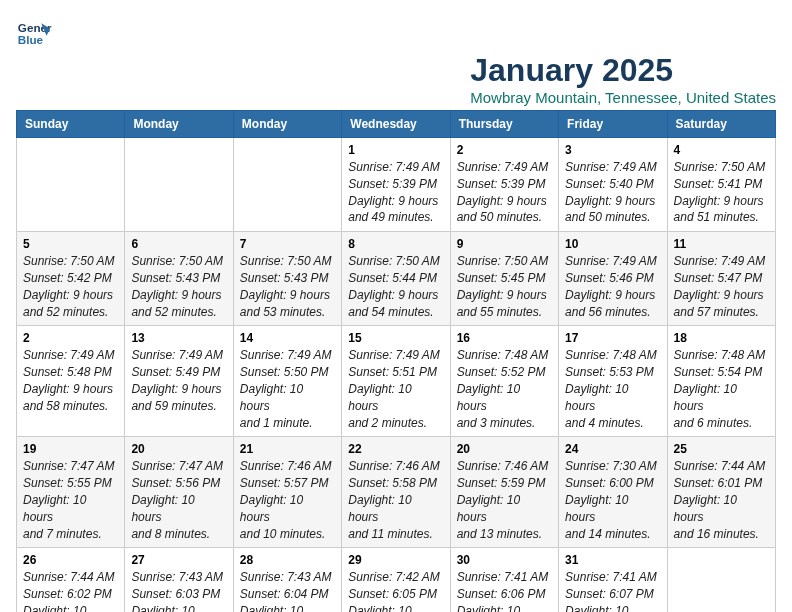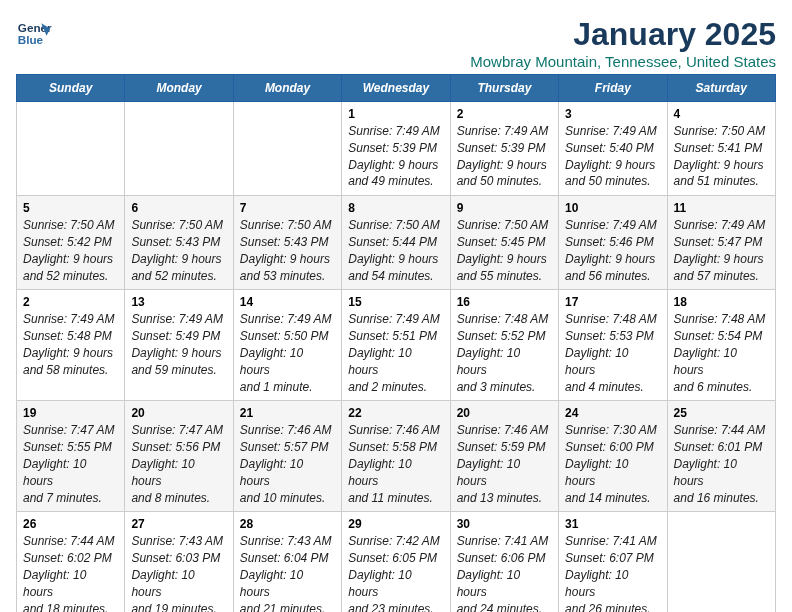--- a/index.html
+++ b/index.html
@@ -19,46 +19,45 @@
     .logo {
       display: flex;
       align-items: center;
       gap: 4px;
     }
     .logo-icon {
       width: 36px;
       height: 36px;
     }
     .title-area {
-      text-align: right;
+      margin-top: 36px;
     }
     .month-title {
       font-size: 32px;
       font-weight: bold;
       color: #1a3a5c;
     }
     .location-title {
       font-size: 15px;
       color: #0f766e;
     }
     .calendar {
       width: 100%;
       border-collapse: collapse;
       border: 1px solid #ccc;
       font-size: 11px;
     }
     .calendar th {
       background-color: #2e6da4;
       color: #fff;
-      text-align: center;
+      text-align: left;
       padding: 6px 8px;
       font-size: 12px;
       font-weight: bold;
       border: 1px solid #2060a0;
-      font-style: italic;
     }
     .calendar td {
       vertical-align: top;
       padding: 5px 6px;
       border: 1px solid #ccc;
       width: 108px;
       min-height: 80px;
       background: #fff;
     }
     .calendar tr:nth-child(even) td {

